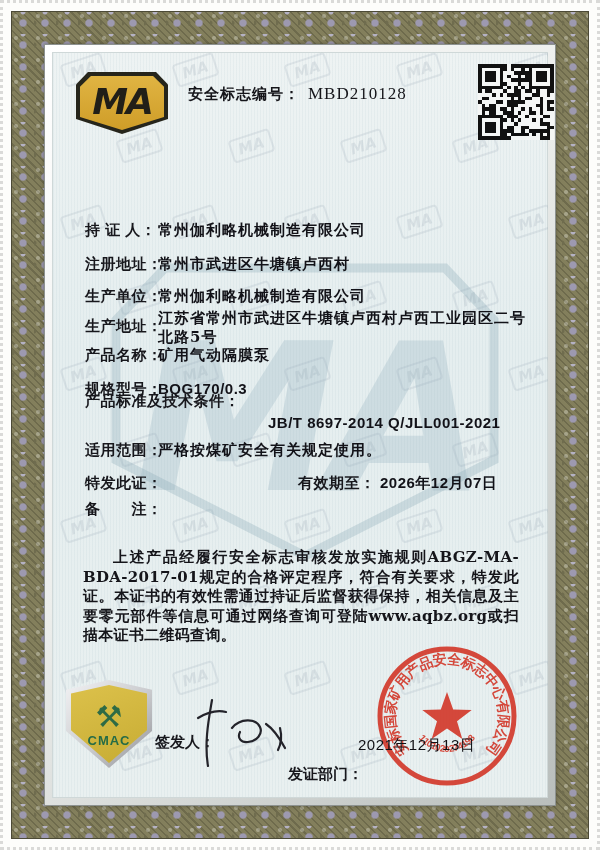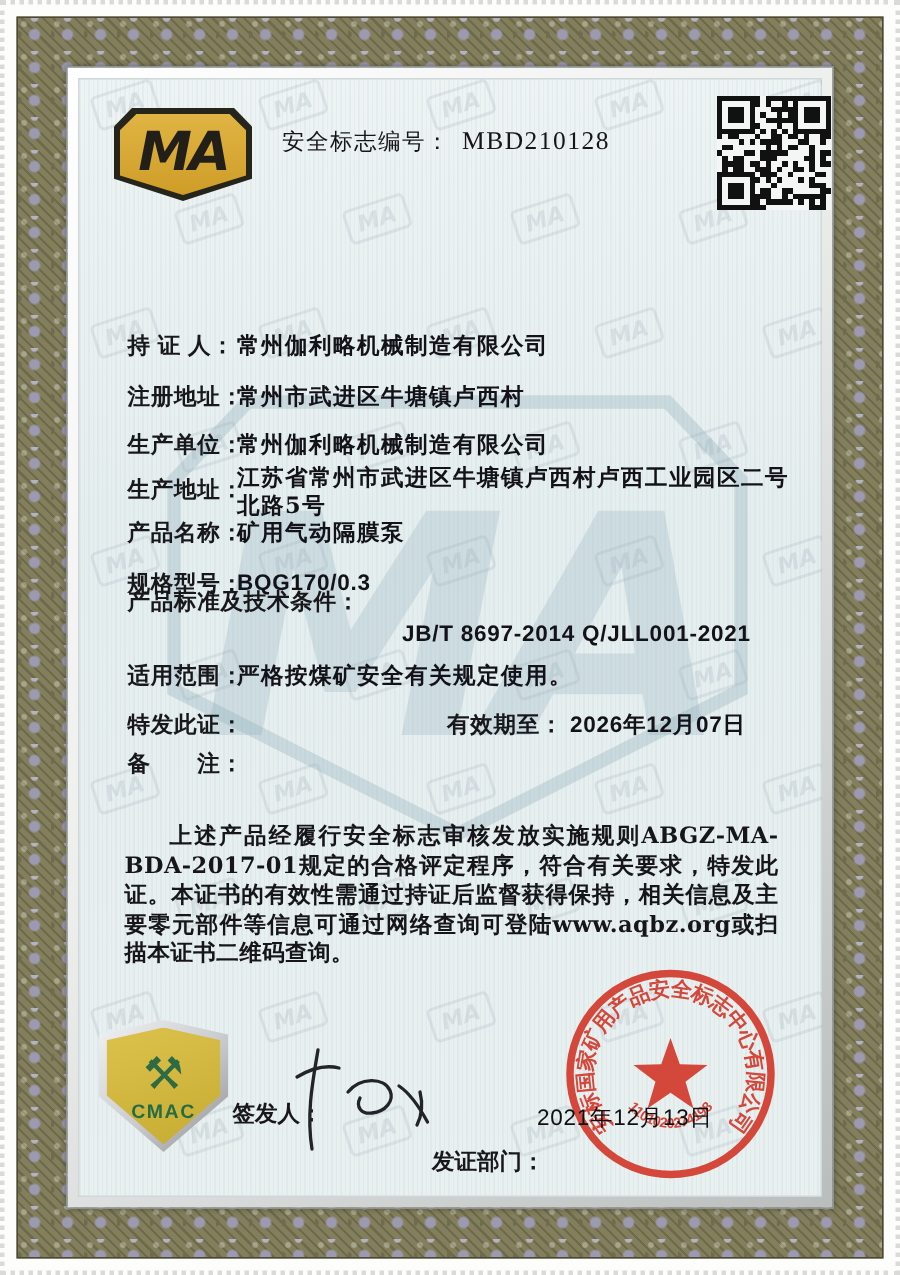--- a/index.html
+++ b/index.html
@@ -61,21 +61,21 @@
     position:absolute;inset:4px;
     clip-path:polygon(13% 0,87% 0,100% 20%,100% 76%,50% 100%,0 76%,0 20%);
     background:linear-gradient(180deg,#e0b443,#cf9d28);
     display:flex;align-items:center;justify-content:center;
   }
   .ma-logo-text{
     font-family:"DejaVu Sans",sans-serif;font-style:italic;font-weight:900;
     font-size:36px;color:#211f18;letter-spacing:-2px;transform:translateY(-2px);
   }
   .certno{position:absolute;left:188px;top:84px;font-size:15px;color:#15151a;}
-  .certno .lbl{font-weight:normal;letter-spacing:1px;}
+  .certno .lbl{font-weight:bold;letter-spacing:1px;}
   .certno .val{font-family:"Liberation Serif",serif;font-size:17px;letter-spacing:1px;margin-left:8px;}
   .qr{position:absolute;left:478px;top:64px;width:76px;height:76px;}
   .title{
     position:absolute;left:0;top:146px;width:100%;text-align:center;
     font-size:34px;font-weight:900;color:#121216;letter-spacing:3px;
   }
   .row-label{
     position:absolute;left:85px;font-weight:bold;font-size:15px;color:#17171c;
     white-space:nowrap;letter-spacing:.5px;
   }

